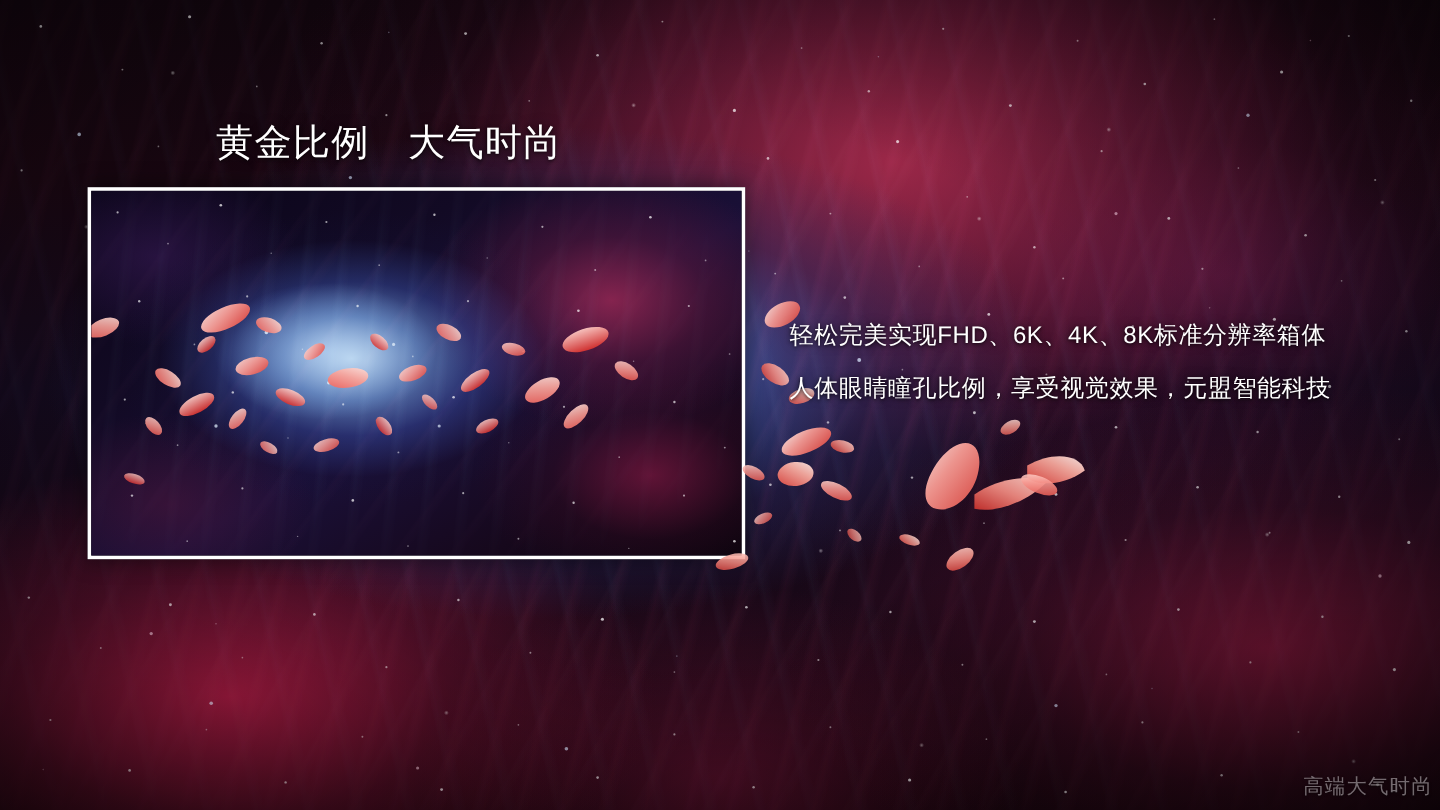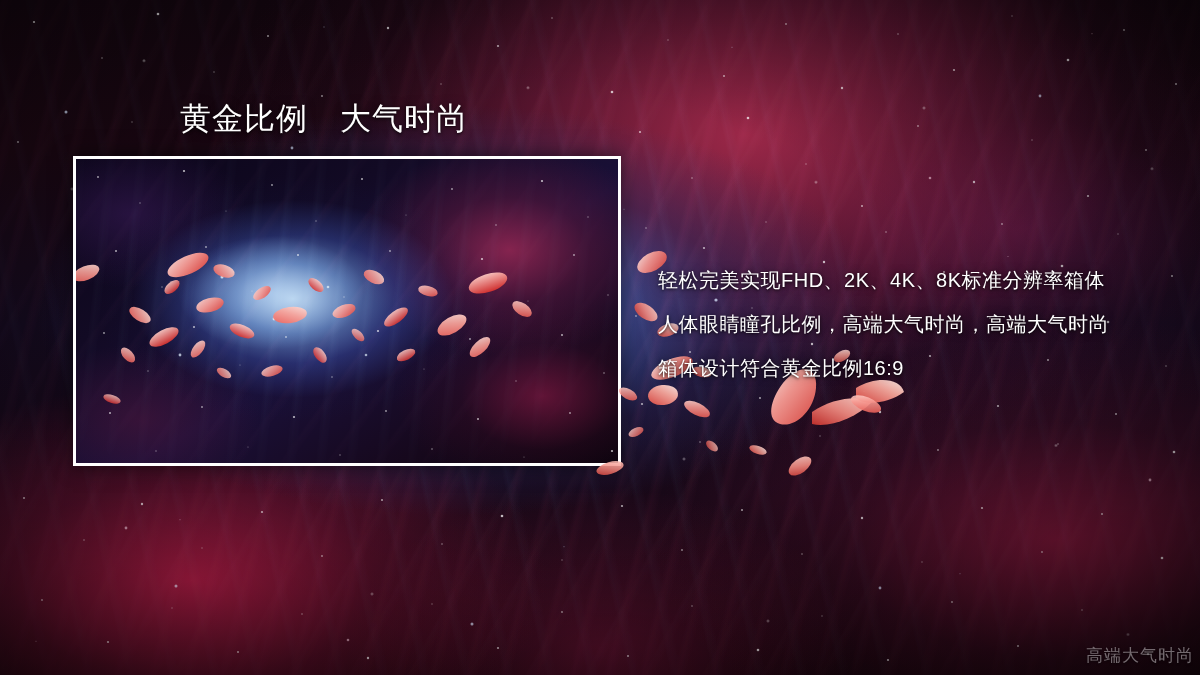--- a/index.html
+++ b/index.html
@@ -485,20 +485,19 @@
       <ellipse cx="636" cy="432" rx="8" ry="4" fill="url(#bp1)" transform="rotate(-24 636 432)" opacity=".80"></ellipse>
       <ellipse cx="712" cy="446" rx="7" ry="4" fill="url(#bp2)" transform="rotate(40 712 446)" opacity=".78"></ellipse>
       <ellipse cx="842" cy="356" rx="9" ry="5" fill="url(#bp3)" transform="rotate(-30 842 356)" opacity=".82"></ellipse>
 
       <ellipse cx="628" cy="394" rx="10" ry="5" fill="url(#bp1)" transform="rotate(28 628 394)" opacity=".86"></ellipse>
       <ellipse cx="610" cy="468" rx="14" ry="6" fill="url(#bp2)" transform="rotate(-16 610 468)" opacity=".88"></ellipse>
     </g>
   </svg>
 
   <div class="body-text">
-    <div class="body-line">轻松完美实现FHD、2K、4K、8K标准分辨率箱体</div>
-    <div class="body-line">人体眼睛瞳孔比例，高端大气时尚，高端大气时尚</div>
-    <div class="body-line">箱体设计符合黄金比例16:9</div>
+    <div class="body-line">轻松完美实现FHD、6K、4K、8K标准分辨率箱体</div>
+    <div class="body-line">人体眼睛瞳孔比例，享受视觉效果，元盟智能科技</div>
   </div>
 
   <div class="watermark">高端大气时尚</div>
 
 </div>
 
 </body></html>

